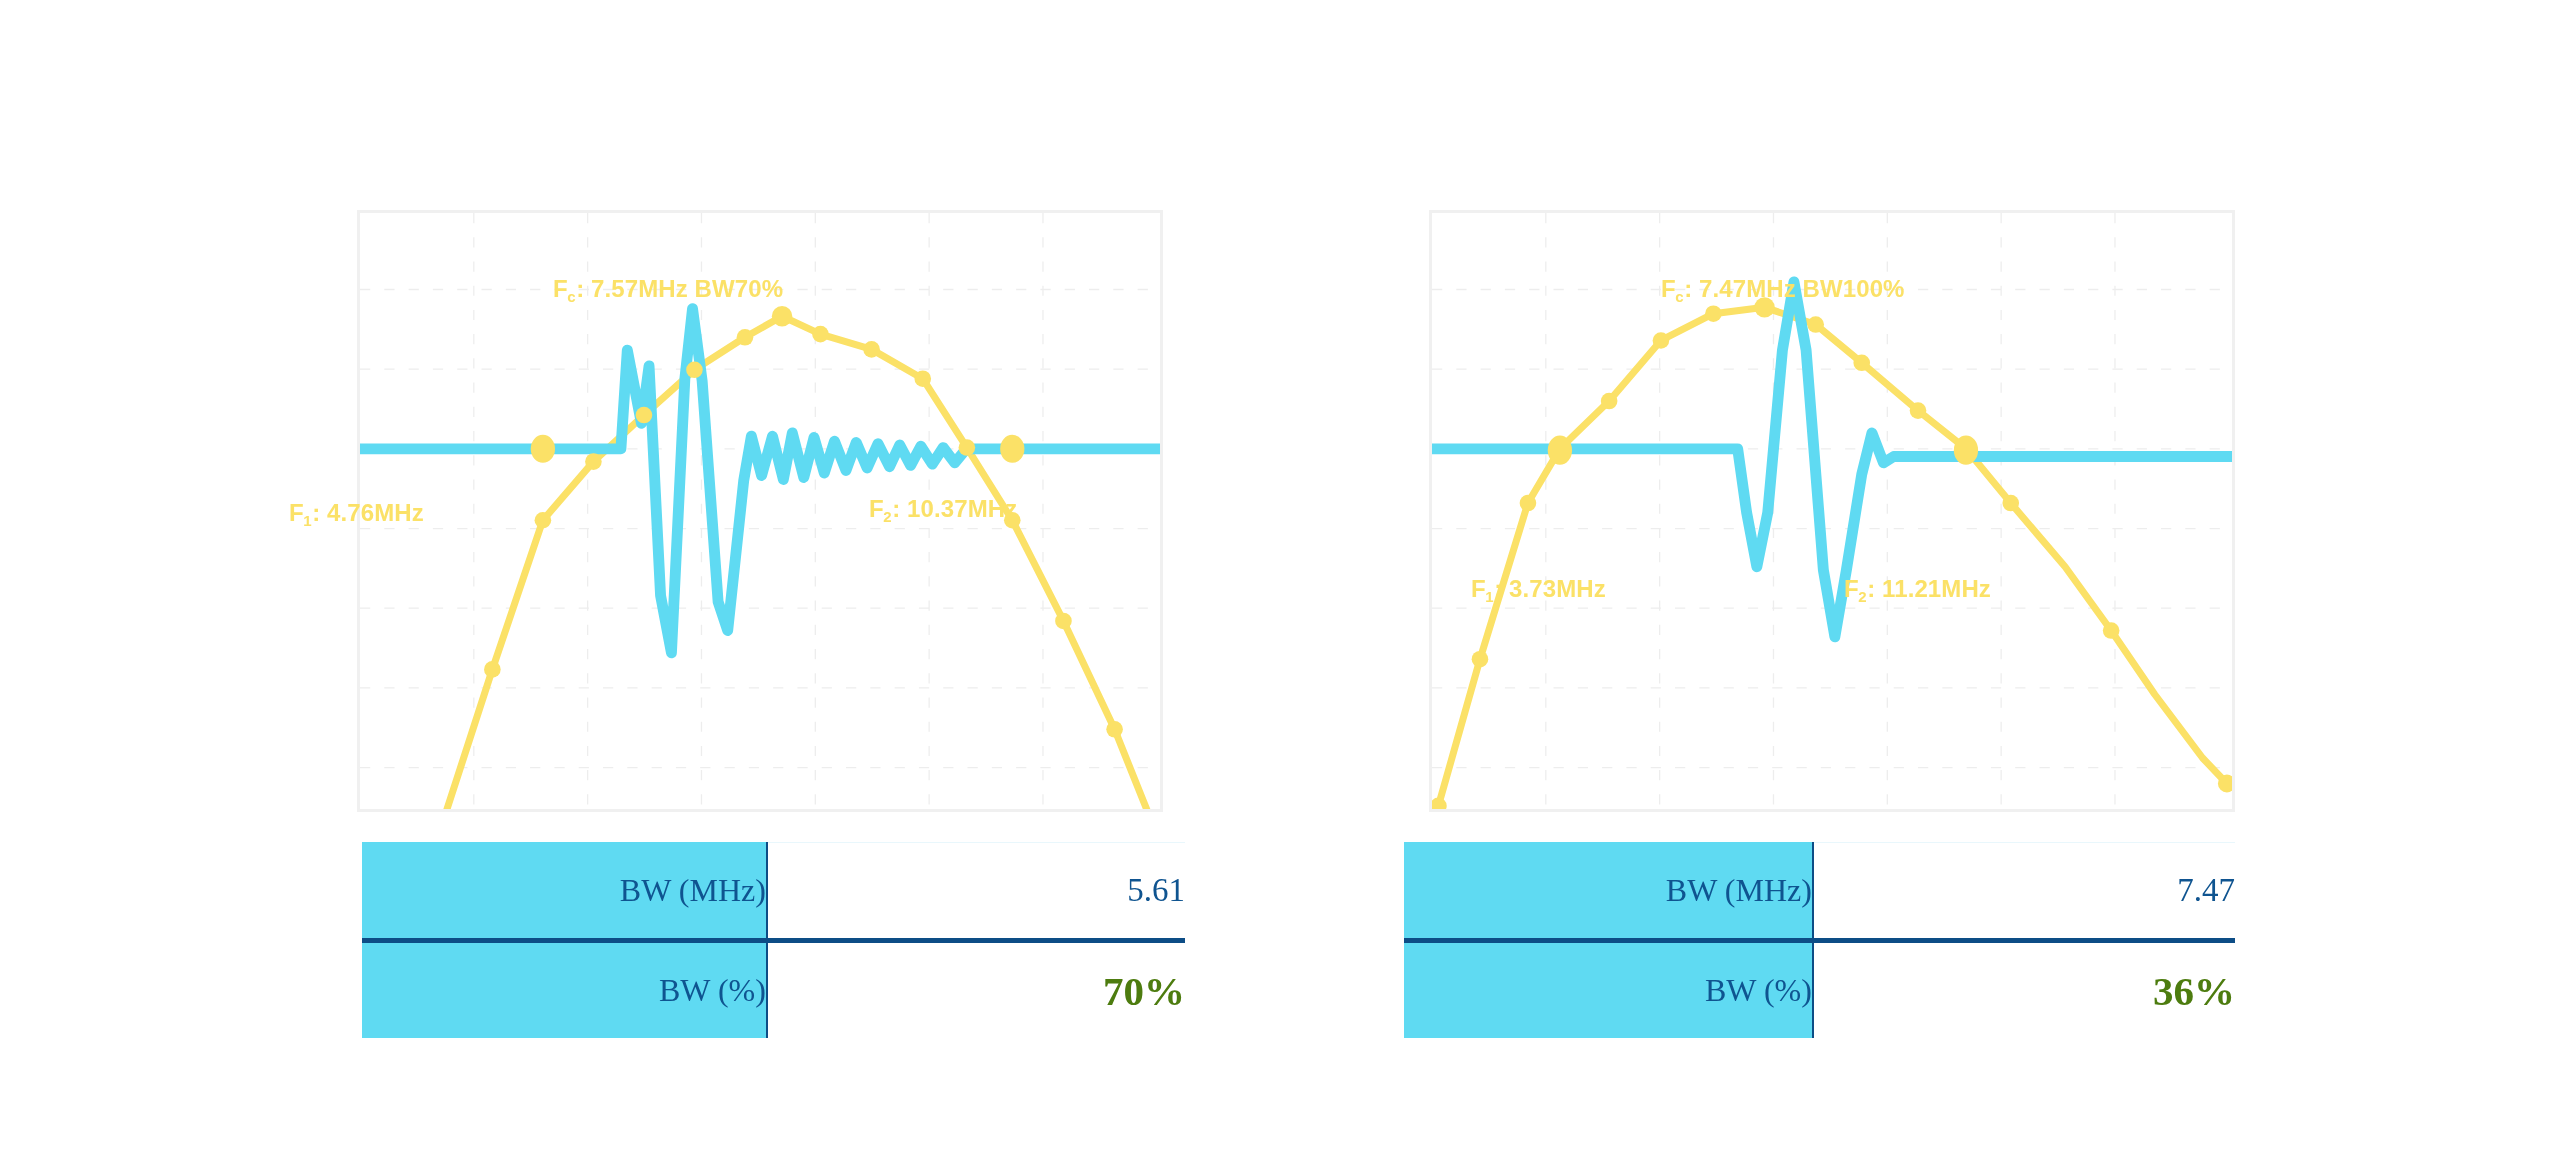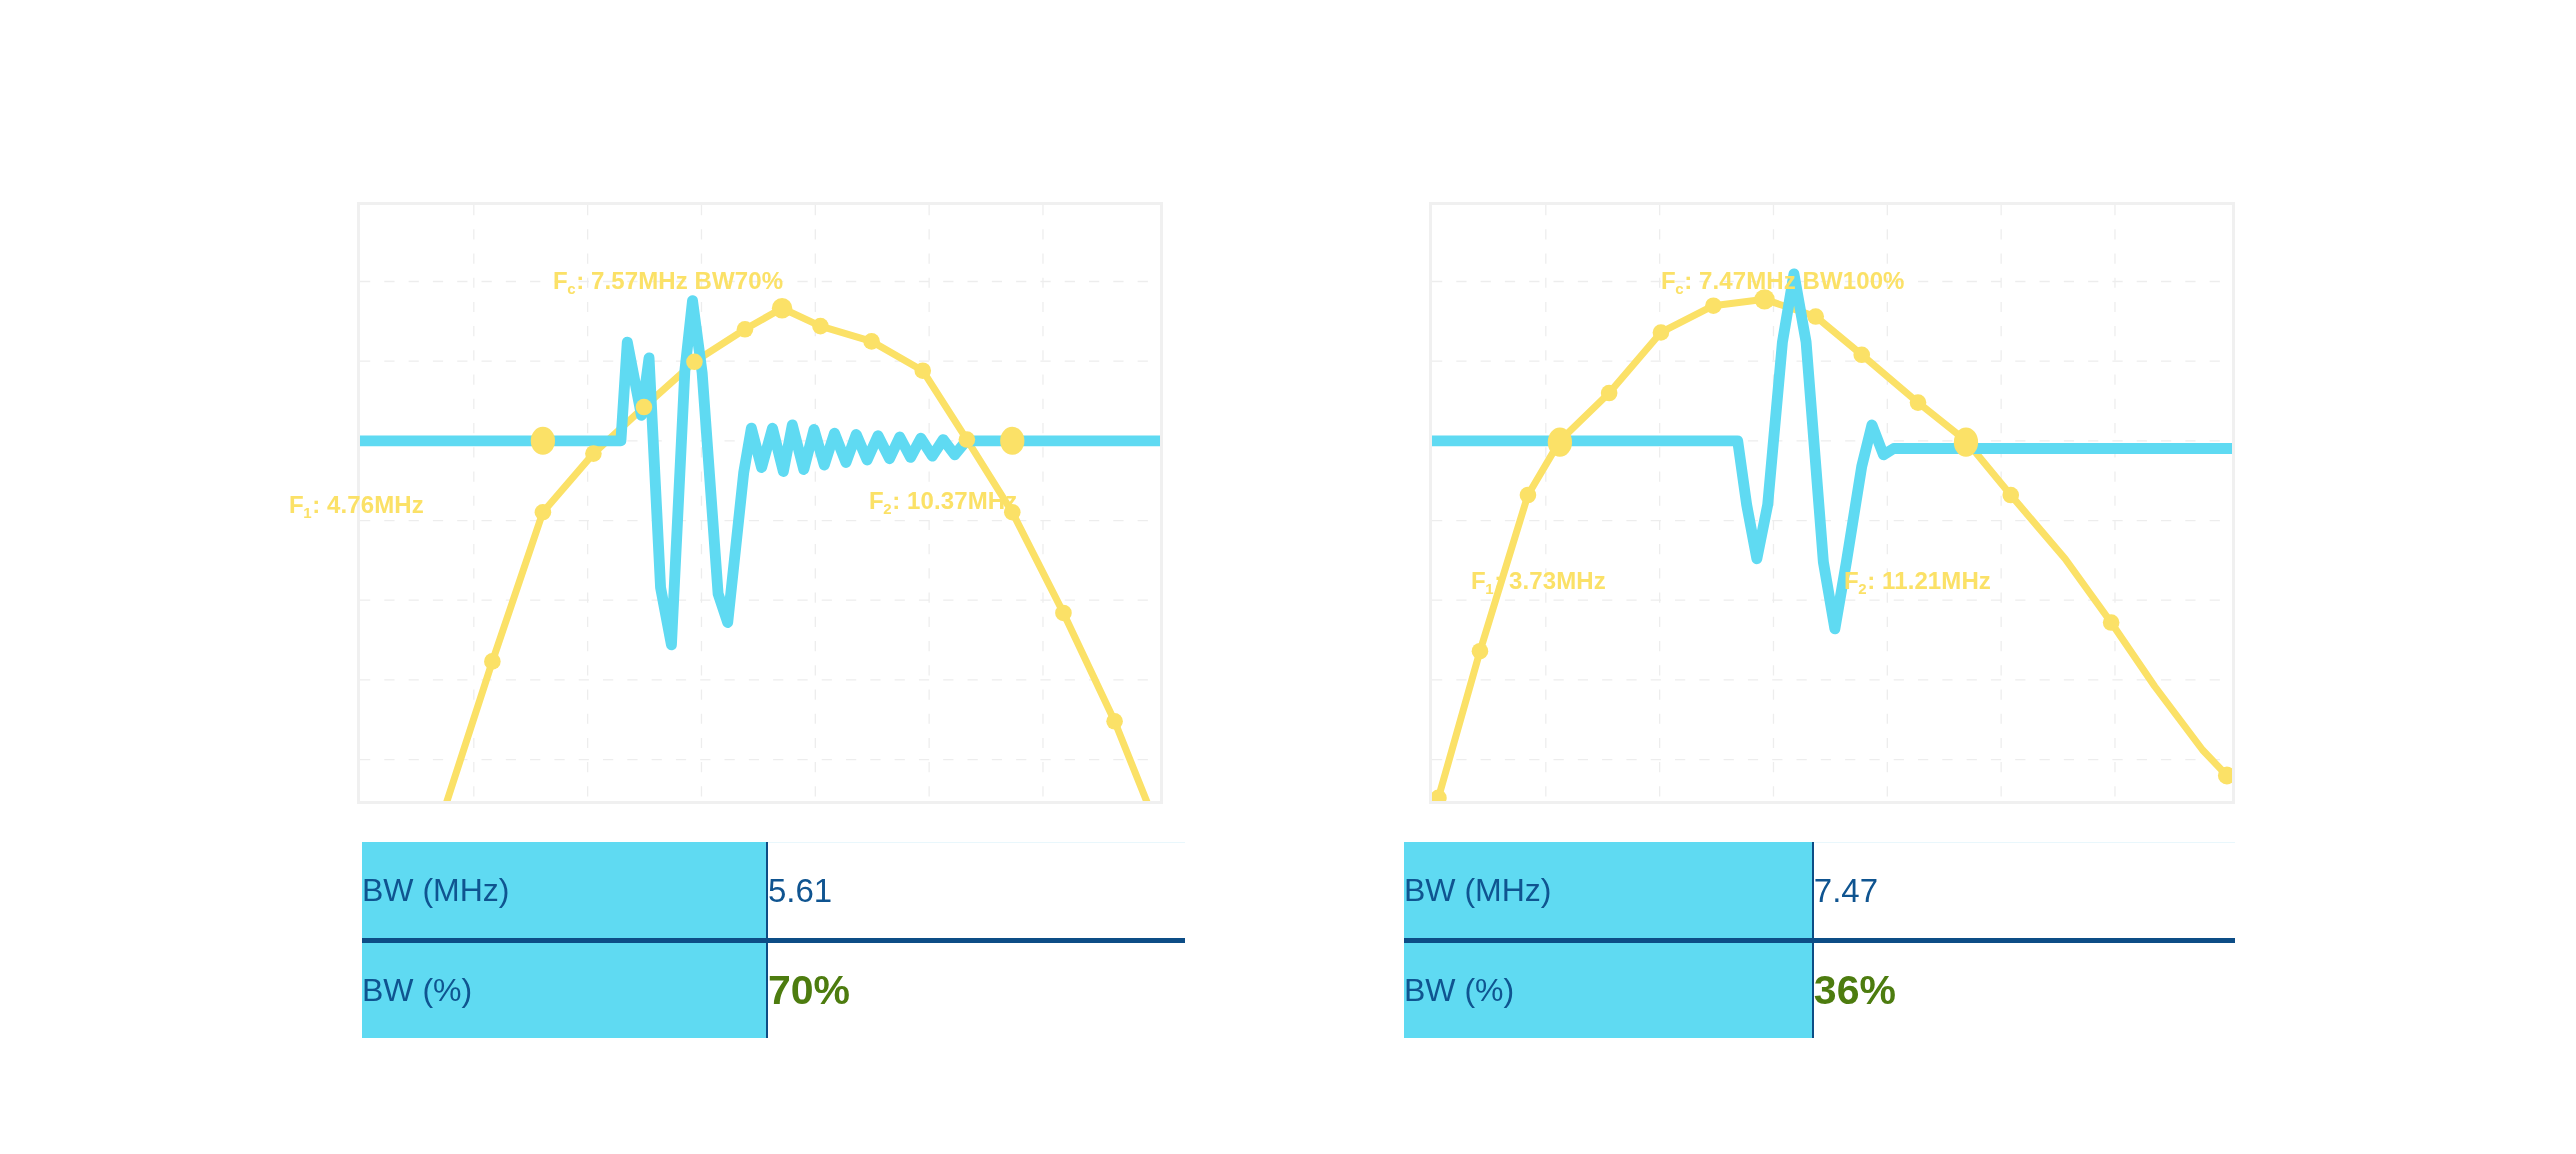--- a/index.html
+++ b/index.html
@@ -18,20 +18,21 @@
   .stage {
     position: absolute;
     left: 0; top: 0;
     width: 2576px;
     height: 1154px;
   }
 
   
   .panel-block {
     position: absolute;
+    margin-top: 8px;
   }
   .panel-block.left  { left: 357px;  top: 202px; }
   .panel-block.right { left: 1429px; top: 202px; text-align: center; }
 
   .chart-frame {
     position: relative;
     width: 806px;
     height: 602px;
     background: #ffffff;
     border: 3.9px solid #f0f0f0;
@@ -86,22 +87,22 @@
     border-collapse: collapse;
     table-layout: fixed;
   }
   .bw-table.left  { left: 362px;  top: 842px; width: 823px; }
   .bw-table.right { left: 1404px; top: 842px; width: 831px; }
 
   .bw-table td {
     padding: 0;
     height: 95px;
     vertical-align: middle;
-    text-align: left;
-    font-family: Liberation Sans, sans-serif;
+    text-align: right;
+    font-family: Liberation Serif, serif;
   }
   .bw-table col.label-col { width: 49.2%; }
   .bw-table col.value-col { width: 50.8%; }
 
   .cell-label {
     background: #5fdaf2;
     color: #0f5490;
     font-size: 32px;
     font-weight: normal;
     border-right: 2.6px solid #0d4d86;

